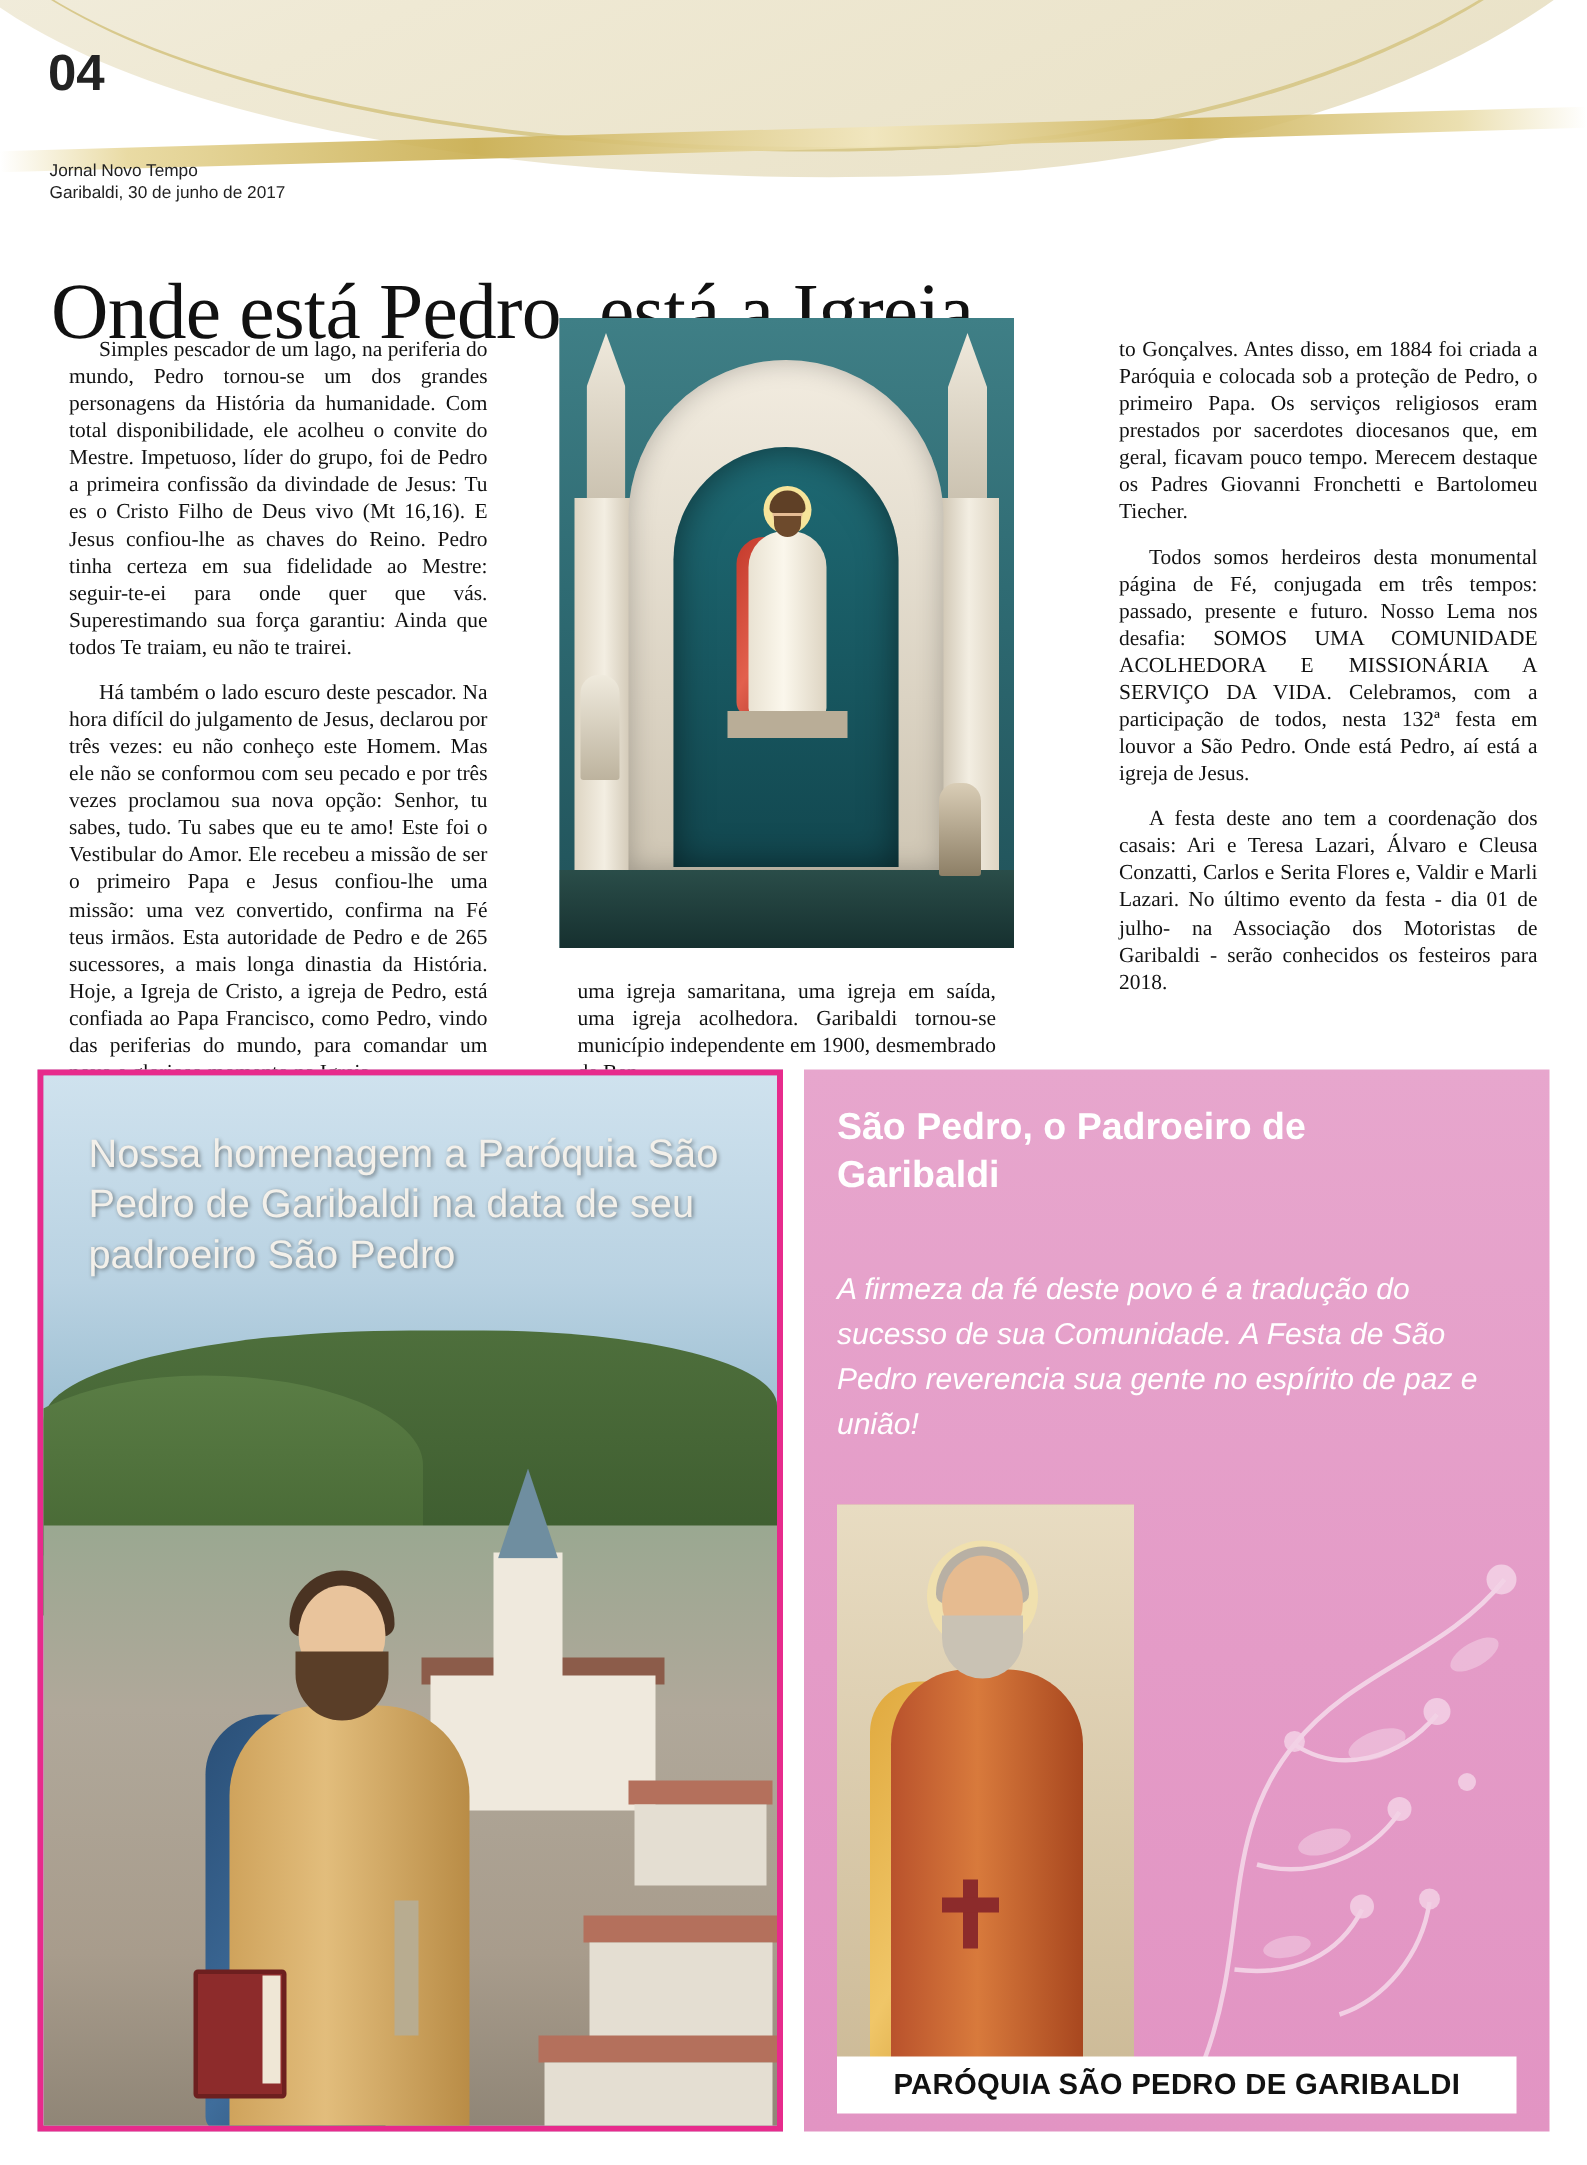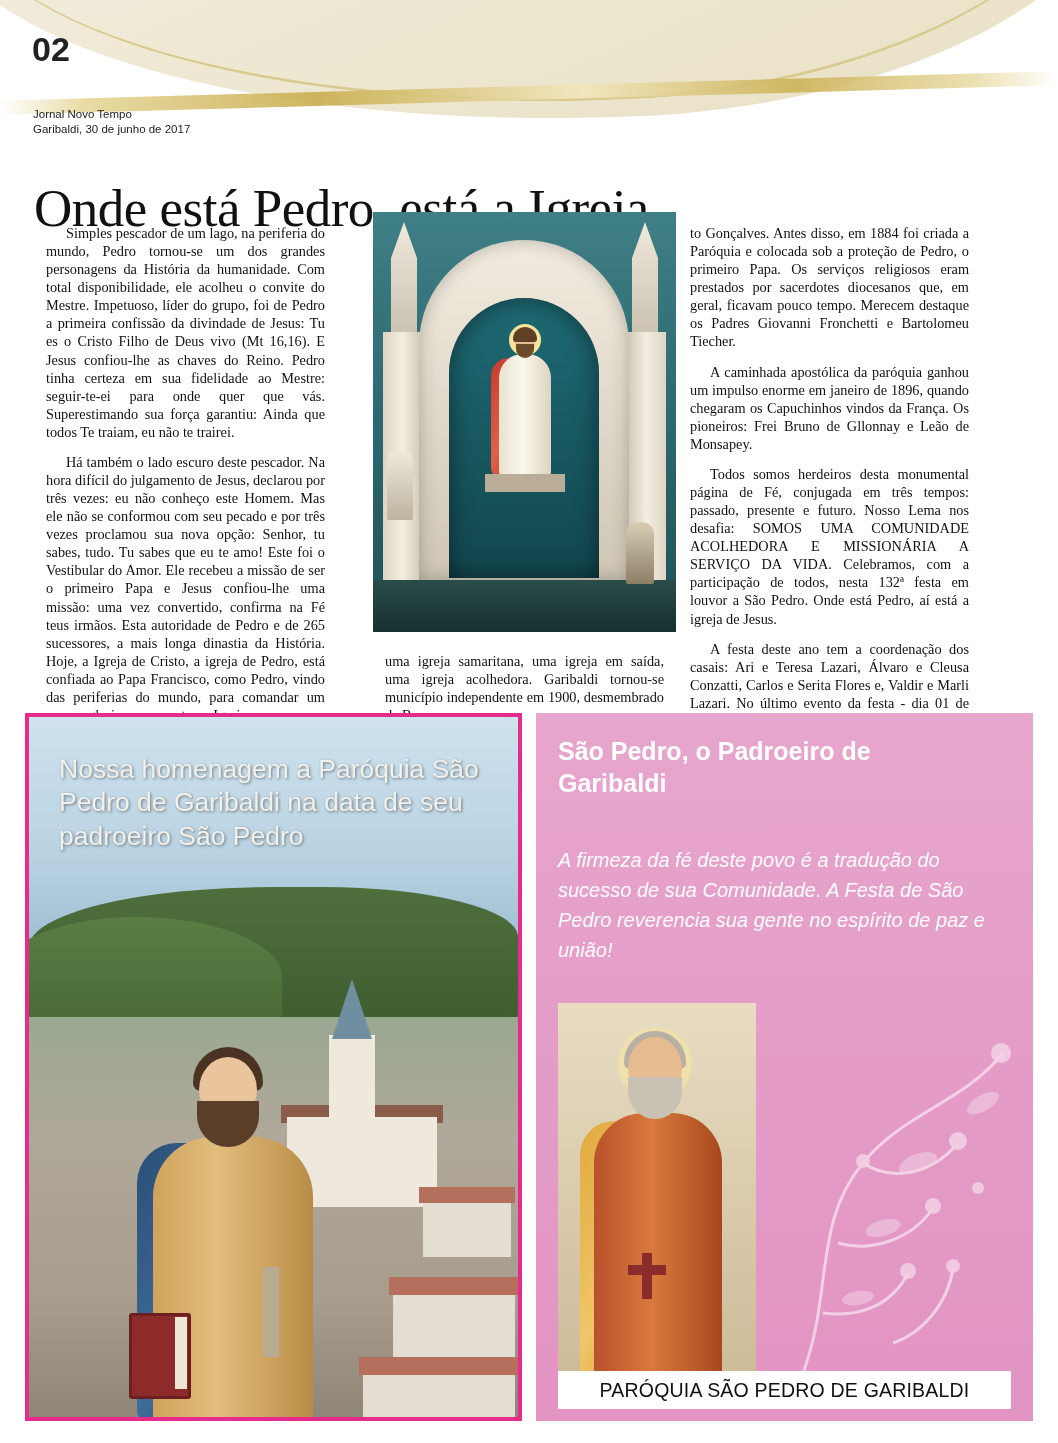--- a/index.html
+++ b/index.html
@@ -183,21 +183,21 @@
     width: 303px;
     font-family: "Liberation Serif", serif;
     font-size: 14.3px;
     line-height: 1.265;
     text-align: justify;
     color: #111;
     hyphens: auto;
   }
   .col p { margin: 12px; text-indent: 20px; }
   .col-1 { left: 0; }
-  .col-3 { left: 644px; }
+  .col-3 { left: 700px; }
 
   .photo-church {
     position: absolute;
     left: 339px; top: 0;
     width: 303px; height: 420px;
     overflow: hidden;
     background: #2a5c63;
   }
   .col-2-text {
     position: absolute;
@@ -348,33 +348,33 @@
     position:absolute; right:-10px; top:300px; width:300px; height:370px;
     opacity:.55;
   }
   .ar-banner {
     position:absolute; left:22px; bottom:12px; width:453px; height:38px;
     background:#ffffff;
     display:flex; align-items:center; justify-content:center;
   }
   .ar-banner span{
     font-family:"Liberation Sans", sans-serif;
-    font-weight:normal; font-size:19.5px; color:#111;
+    font-weight:bold; font-size:19.5px; color:#111;
     letter-spacing:.2px;
   }
 </style>
 </head>
 <body>
 
 <div class="masthead">
   <div class="mast-swoosh"></div>
   <div class="mast-swoosh2"></div>
   <div class="mast-gold-line"></div>
 
-  <div class="page-number">02</div>
+  <div class="page-number">04</div>
   <div class="jornal-line1">Jornal Novo Tempo</div>
   <div class="jornal-line2">Garibaldi, 30 de junho de 2017</div>
 
 </div>
 
 <h1 class="headline">Onde está Pedro, está a Igreja</h1>
 
 <div class="article">
 
   <div class="col col-1">
@@ -403,21 +403,20 @@
     <div class="ch-floor"></div>
     <div class="ch-small-statue"></div>
   </div>
 
   <div class="col col-2-text">
     <p style="text-indent:0">uma igreja samaritana, uma igreja em saída, uma igreja acolhedora. Garibaldi tornou-se município independente em 1900, desmembrado de Ben-</p>
   </div>
 
   <div class="col col-3">
     <p style="text-indent:0">to Gonçalves. Antes disso, em 1884 foi criada a Paróquia e colocada sob a proteção de Pedro, o primeiro Papa. Os serviços religiosos eram prestados por sacerdotes diocesanos que, em geral, ficavam pouco tempo. Merecem destaque os Padres Giovanni Fronchetti e Bartolomeu Tiecher.</p>
-    <p>A caminhada apostólica da paróquia ganhou um impulso enorme em janeiro de 1896, quando chegaram os Capuchinhos vindos da França. Os pioneiros: Frei Bruno de Gllonnay e Leão de Monsapey.</p>
     <p>Todos somos herdeiros desta monumental página de Fé, conjugada em três tempos: passado, presente e futuro. Nosso Lema nos desafia: SOMOS UMA COMUNIDADE ACOLHEDORA E MISSIONÁRIA A SERVIÇO DA VIDA. Celebramos, com a participação de todos, nesta 132ª festa em louvor a São Pedro. Onde está Pedro, aí está a igreja de Jesus.</p>
     <p>A festa deste ano tem a coordenação dos casais: Ari e Teresa Lazari, Álvaro e Cleusa Conzatti, Carlos e Serita Flores e, Valdir e Marli Lazari. No último evento da festa - dia 01 de julho- na Associação dos Motoristas de Garibaldi - serão conhecidos os festeiros para 2018.</p>
   </div>
 </div>
 
 <div class="ads">
 
   <div class="ad-left">
     <div class="ad-left-sky"></div>
     <div class="ad-left-hills"></div>

